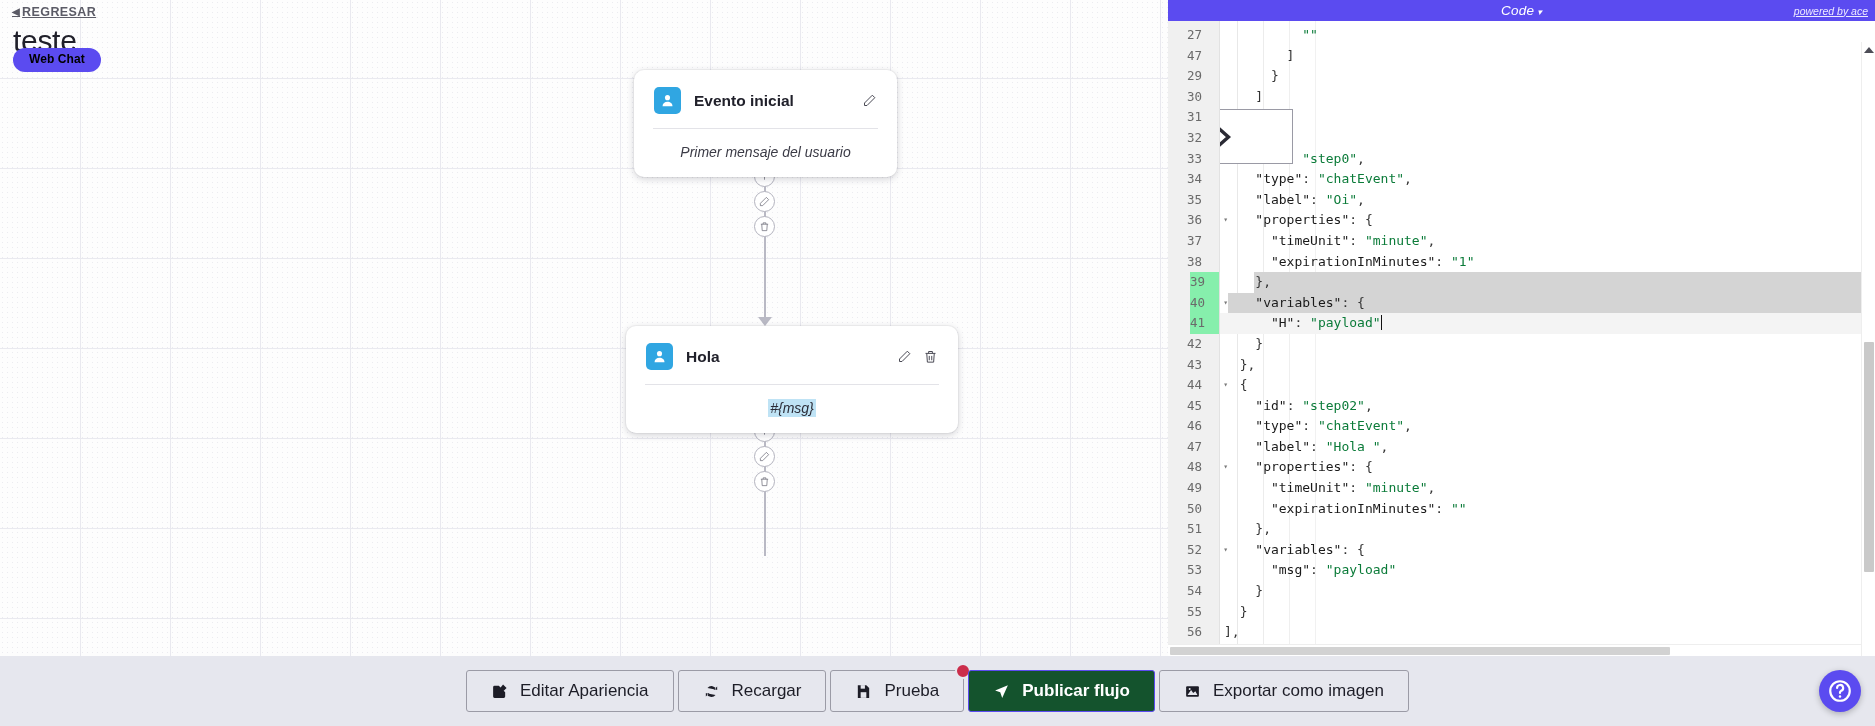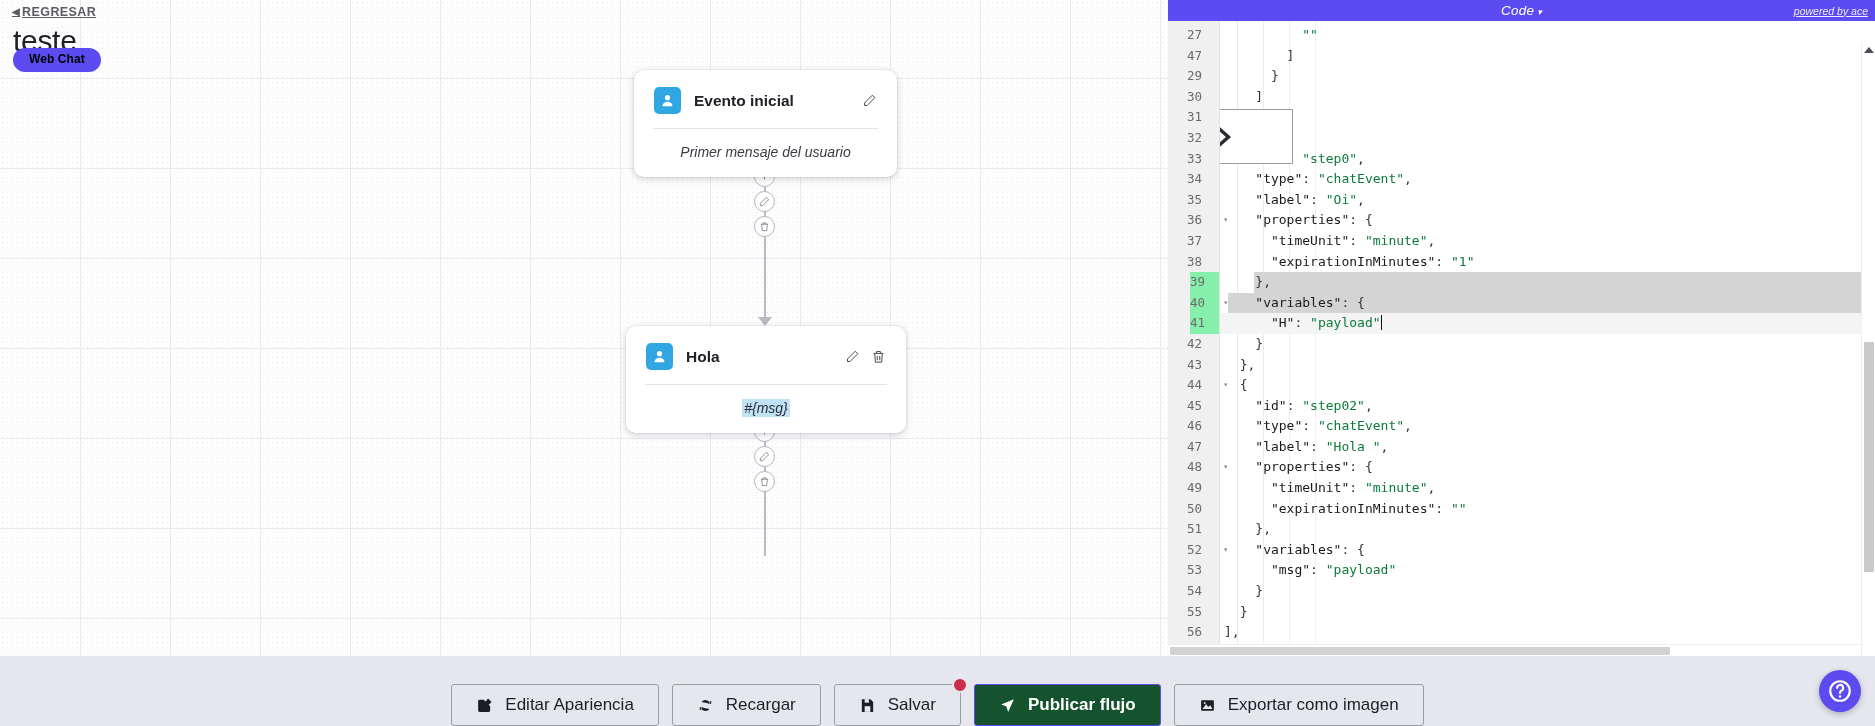--- a/index.html
+++ b/index.html
@@ -67,21 +67,21 @@
   .node-actions { display: flex; align-items: center; gap: 11px; }
   .node-actions svg { width: 15px; height: 15px; fill: none; stroke: #4a4a55; stroke-width: 1.6; cursor: pointer; }
   .node-divider { height: 1px; background: #e3e3e8; margin: 0 19px; }
   .node-body {
     padding: 15px 20px 17px; text-align: center;
     font-size: 14px; font-style: italic; color: #3b3b46;
   }
   .node-body .hl { background: #bfe3f5; padding: 1px 2px; color: #2b2b36; }
 
   #node-initial { left: 634px; top: 70px; width: 263px; }
-  #node-hola   { left: 626px; top: 326px; width: 280px; }
+  #node-hola   { left: 626px; top: 326px; width: 332px; }
 
   
   .conn { position: absolute; z-index: 1; }
   .conn-line { position: absolute; width: 2px; background: #b9b9c4; }
   .arrow-down {
     position: absolute; width: 0; height: 0;
     border-left: 7px solid transparent; border-right: 7px solid transparent;
     border-top: 9px solid #b9b9c4;
   }
   .conn-btns {
@@ -171,22 +171,22 @@
     background: #fff; border-top: 1px solid #eee;
   }
   .sb-h .sbh-thumb {
     position: absolute; left: 2px; top: 2px; width: 500px; height: 8px;
     background: #d2d2d2; border-radius: 1px;
   }
 
   
   .bottom-bar {
     position: absolute; left: 0; bottom: 0; width: 1875px; height: 70px;
-    background: #e6e7ee; display: flex; align-items: flex-end;
-    justify-content: center; gap: 13px;
+    background: #e6e7ee; display: flex; align-items: center;
+    justify-content: center; gap: 4px;
   }
   .tbtn {
     display: flex; align-items: center; gap: 12px;
     height: 42px; padding: 0 24px; border: 1px solid #9b9ba6;
     background: transparent; border-radius: 3px; cursor: pointer;
     font-size: 17px; color: #1d1d27; font-family: "Liberation Sans", sans-serif;
     position: relative;
   }
   .tbtn svg { width: 17px; height: 17px; fill: #1d1d27; }
   .tbtn.primary {
@@ -412,21 +412,21 @@
         </svg>
       <span>Recargar</span>
     </button>
 
     <button class="tbtn">
       <svg viewBox="0 0 24 24">
           <path d="M4 3h12l4 4v14H4z"></path>
           <rect x="8" y="13" width="8" height="8" fill="#e6e7ee"></rect>
           <rect x="8" y="3" width="6" height="5" fill="#e6e7ee"></rect>
         </svg>
-      <span>Salvar</span>
+      <span>Prueba</span>
       <span class="dot-badge"></span>
     </button>
 
 
     <button class="tbtn primary">
       <svg viewBox="0 0 24 24">
           <path d="M21 3L3 10.5l7.2 2.6L13 21z"></path>
         </svg>
       <span>Publicar flujo</span>
     </button>

